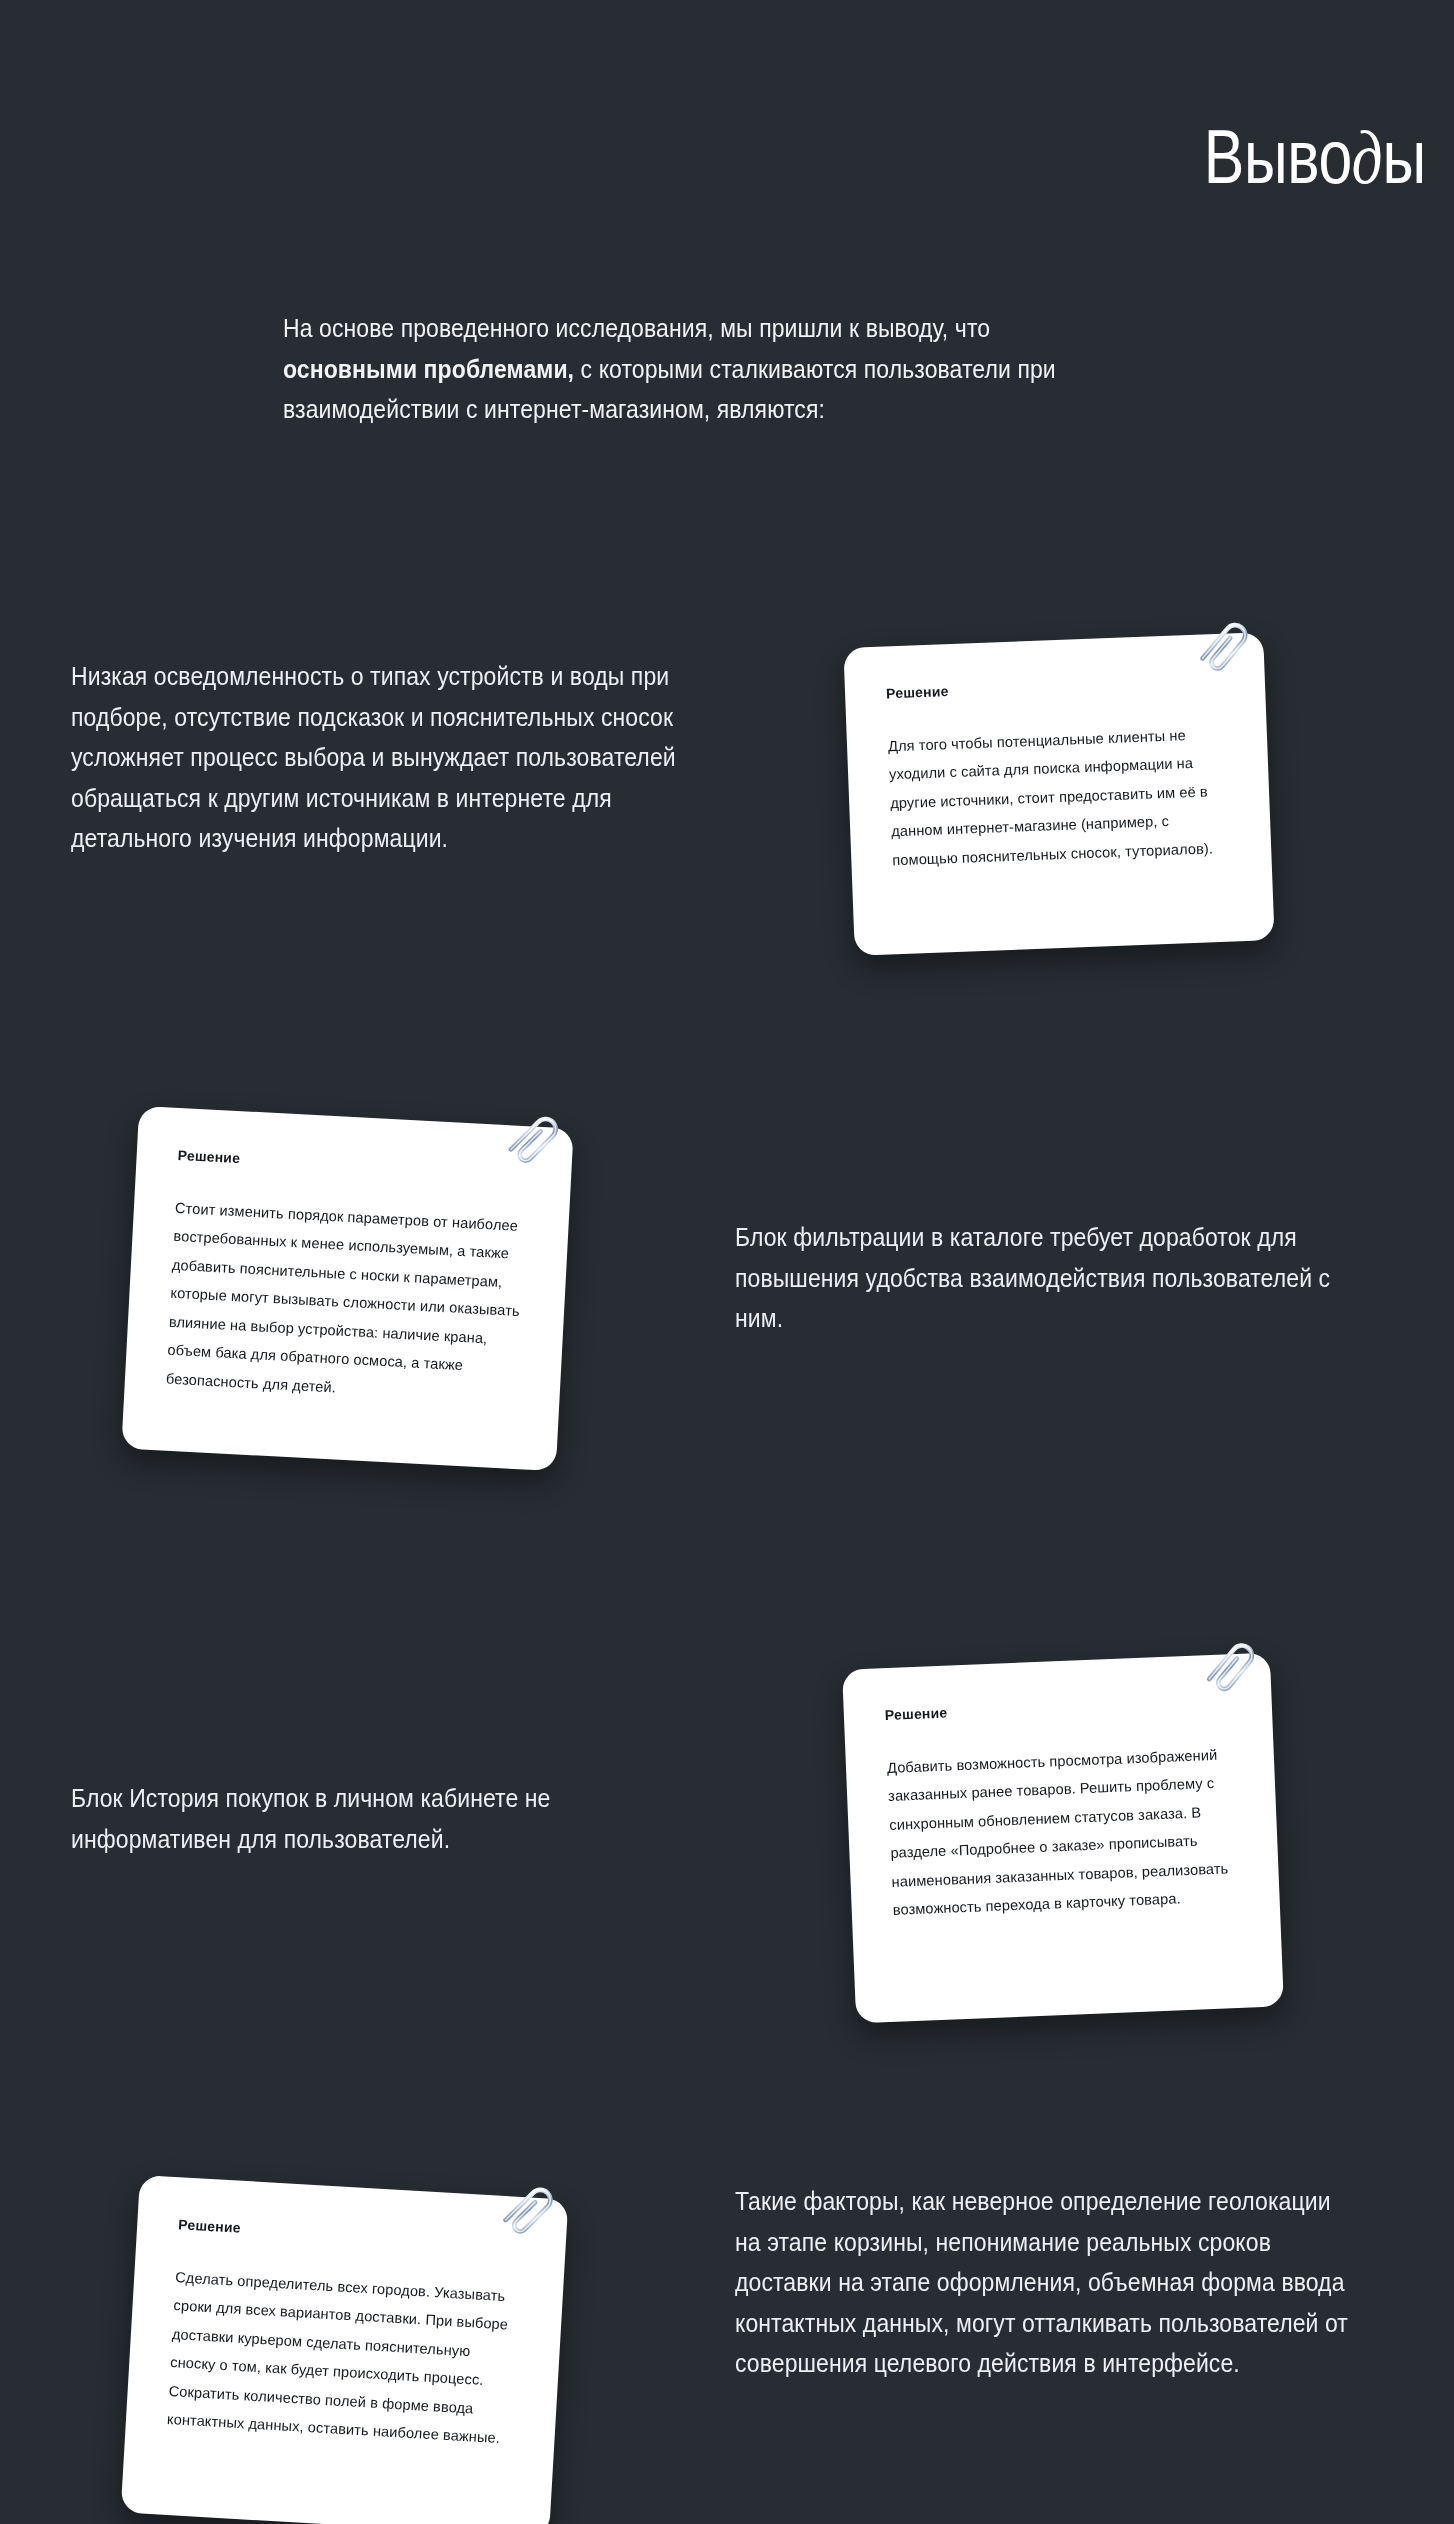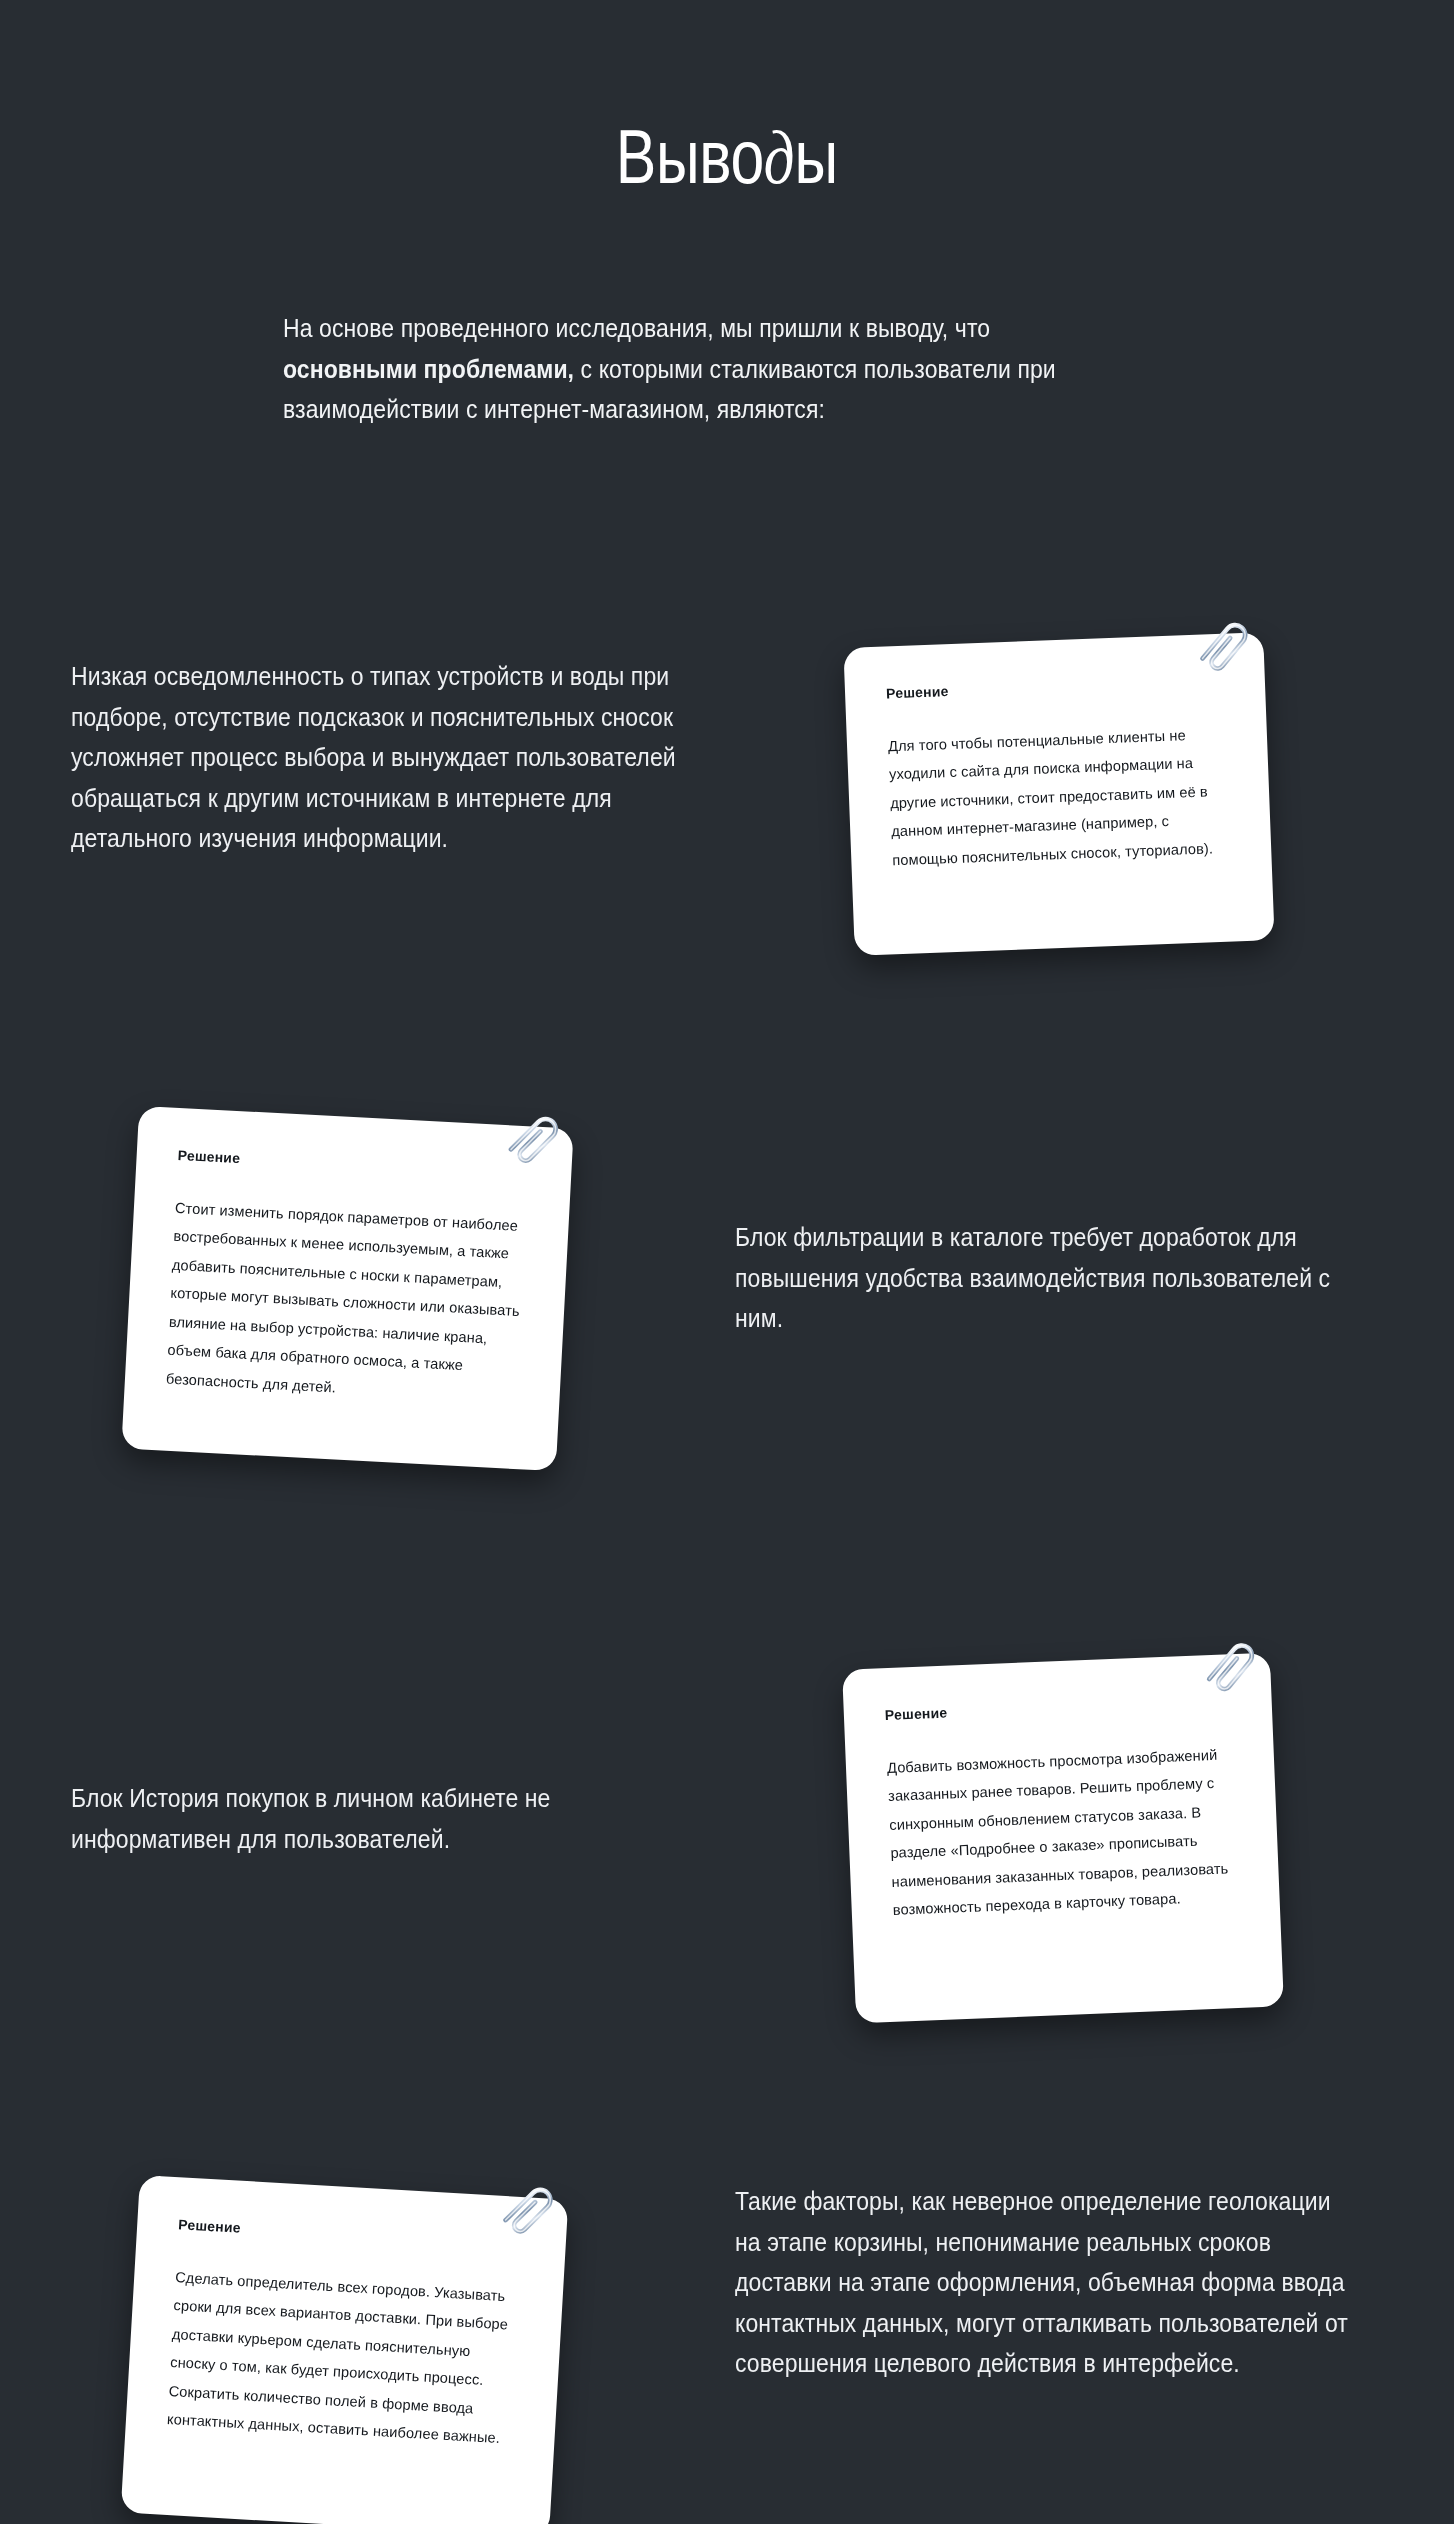--- a/index.html
+++ b/index.html
@@ -24,21 +24,21 @@
     height: 3341px;
     background: #282d33;
   }
 
   
   .title-wrap {
     position: absolute;
     top: 119px;
     left: 0;
     width: 1454px;
-    text-align: center;
+    text-align: right;
   }
   .title {
     display: inline-block;
     font-family: "Liberation Sans", sans-serif;
     font-size: 76px;
     line-height: 1;
     color: #ffffff;
     letter-spacing: -0.5px;
     font-weight: 400;
     transform: scaleX(0.80);

